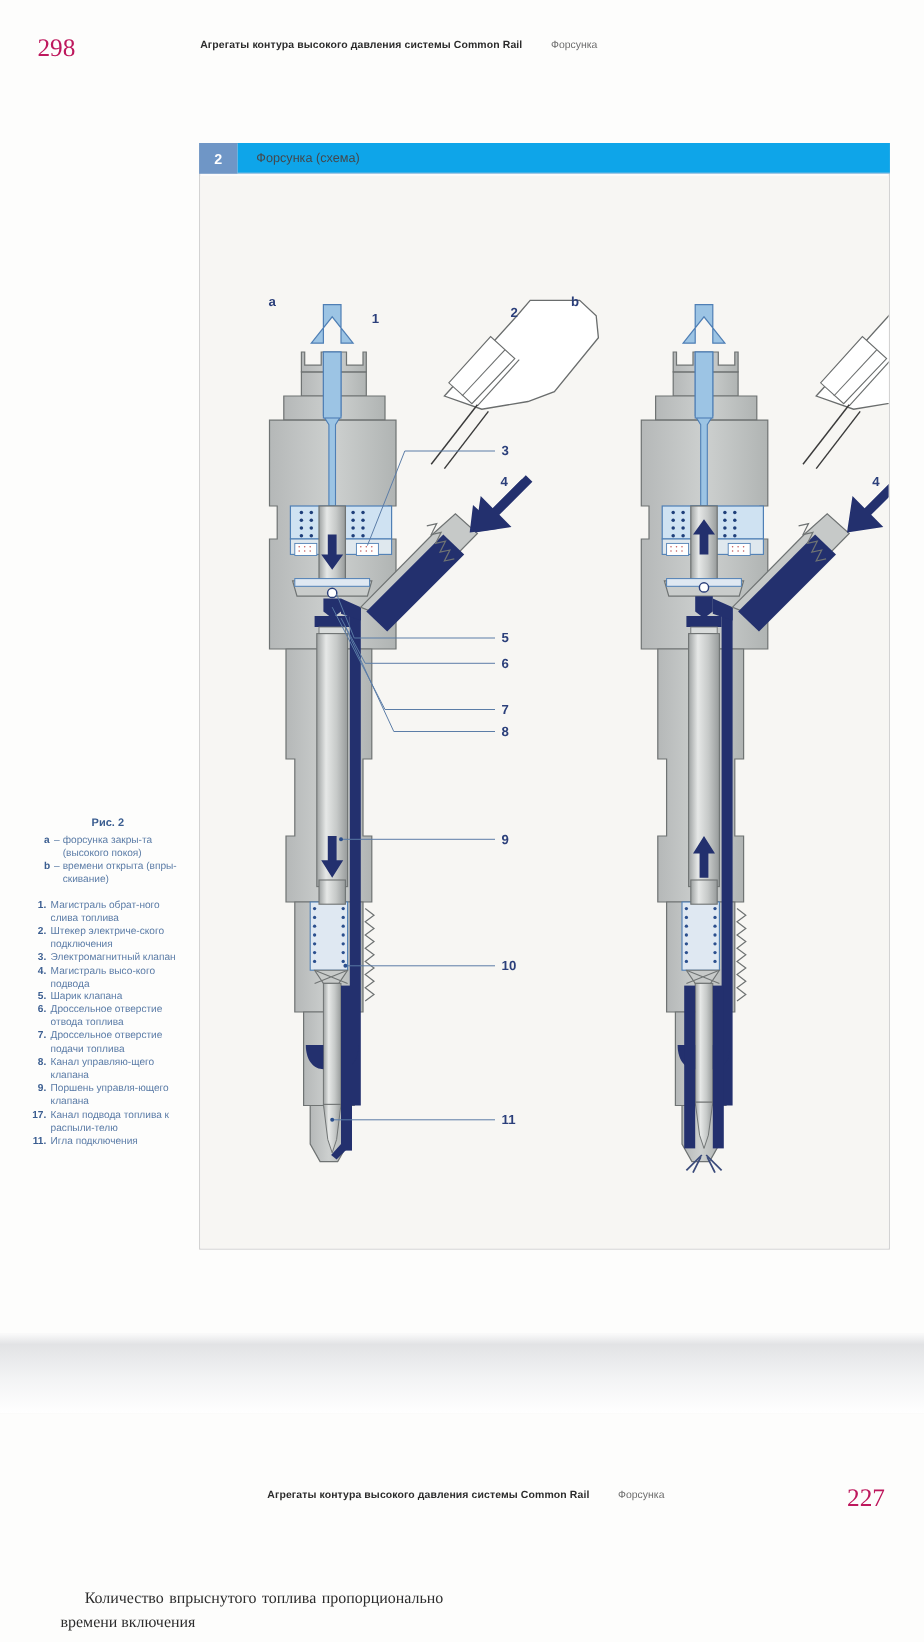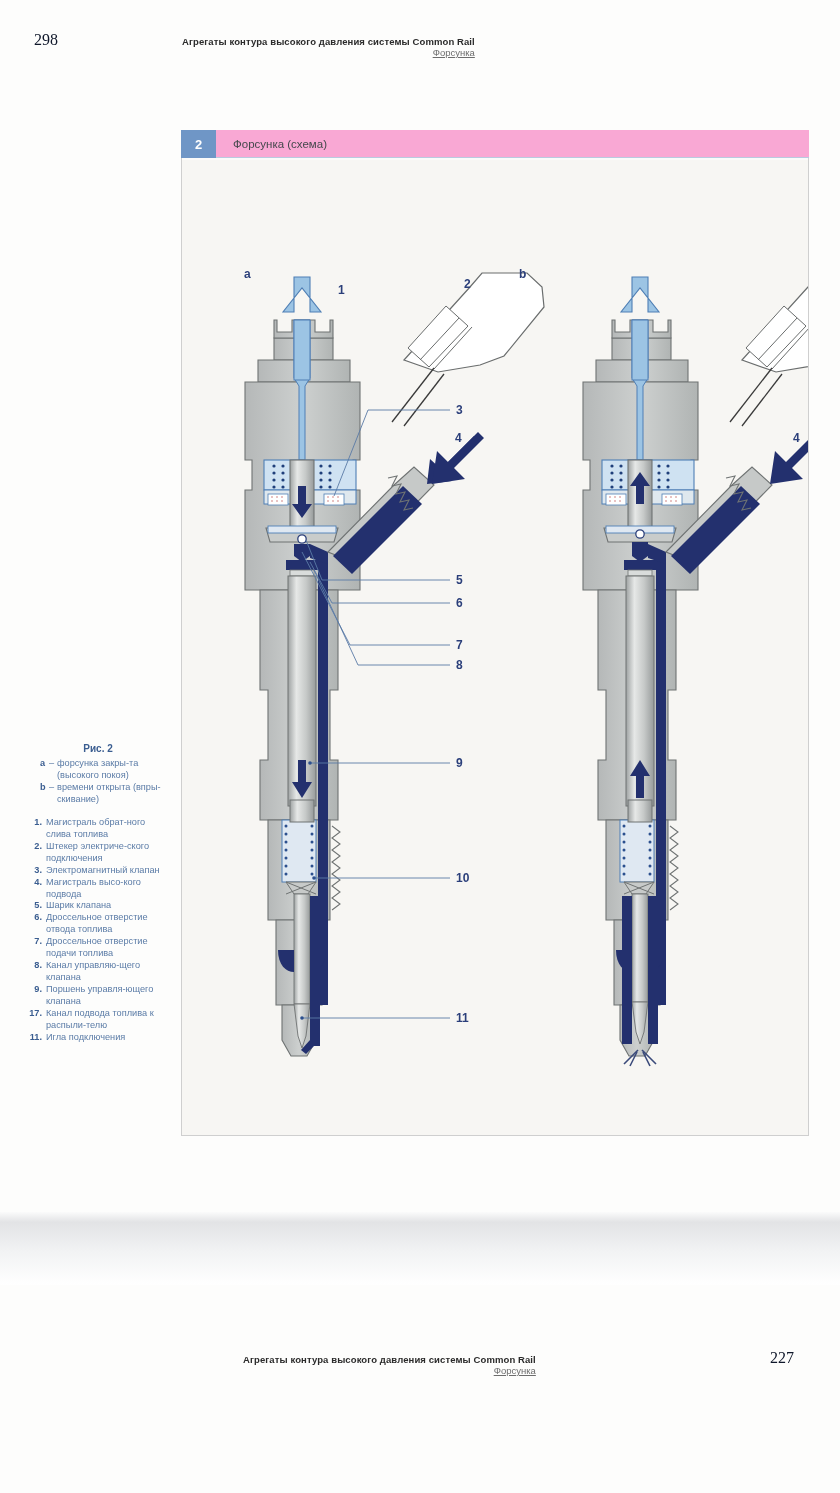--- a/index.html
+++ b/index.html
@@ -11,40 +11,40 @@
   }
 
   
   .sheet{position:absolute;left:0;width:840px;background:#fdfdfc;}
   #sheet-298{top:0;height:1212px;}
   #sheet-299{top:1285px;height:208px;}
   .gap{position:absolute;left:0;top:1212px;width:840px;height:73px;
        background:linear-gradient(180deg,#fbfbfb 0%,#e2e3e5 14%,#f2f3f4 55%,#ffffff 100%);}
 
   
-  .runhead{position:absolute;display:flex;align-items:flex-end;font-size:9.5px;flex-direction:column;}
+  .runhead{position:absolute;display:flex;align-items:center;font-size:9.5px;}
   .rh-title{font-weight:bold;color:#2b2b2b;letter-spacing:.1px;white-space:nowrap;}
-  .rh-sub{color:#6d6d6d;white-space:nowrap;text-decoration:underline;}
-  .folio{position:absolute;font-size:16px;color:#0f172a;font-family:"Liberation Serif",serif;}
+  .rh-sub{color:#6d6d6d;white-space:nowrap;}
+  .folio{position:absolute;font-size:23px;color:#be185d;font-family:"Liberation Serif",serif;}
 
   #head298{left:182px;top:36px;}
   #head298 .rh-sub{margin-left:26px;}
   #folio298{left:34px;top:31px;}
   #head299{left:243px;top:1354px;}
   #head299 .rh-sub{margin-left:26px;}
   #folio299{left:770px;top:1349px;}
 
   
   #figure{position:absolute;left:181px;top:130px;width:628px;height:1006px;
           border:1px solid #cfcfcf;background:#fbfbfa;box-sizing:border-box;}
   #fig-caption{position:absolute;left:181px;top:130px;width:628px;height:28px;
                display:flex;align-items:stretch;box-sizing:border-box;}
   #fig-num{width:35px;background:#6f96c6;color:#ffffff;font-size:13px;font-weight:bold;
            display:flex;align-items:center;justify-content:center;}
-  #fig-title{flex:1;background:#f9a8d4;border-bottom:1px solid #b9cbe0;
+  #fig-title{flex:1;background:#0ea5e9;border-bottom:1px solid #b9cbe0;
              display:flex;align-items:center;padding-left:17px;
              font-size:11.5px;color:#44484c;box-sizing:border-box;}
 
   
   #canvas{position:absolute;left:182px;top:160px;width:626px;height:975px;
           background:#f7f6f3;overflow:hidden;}
   #canvas svg{display:block;}
 
   
   #legend{position:absolute;left:29px;top:742px;width:138px;
@@ -516,14 +516,17 @@
   </div>
 </div>
 
 <div class="runhead" id="head299">
   <span class="rh-title">Агрегаты контура высокого давления системы Common Rail</span>
   <span class="rh-sub">Форсунка</span>
 </div>
 <div class="folio" id="folio299">227</div>
 
 <div id="body299">
+  <div class="bcol">
+    <p>Количество впрыснутого топлива пропорционально времени включения</p>
+  </div>
 </div>
 <div class="fade"></div>
 
 </body></html>

